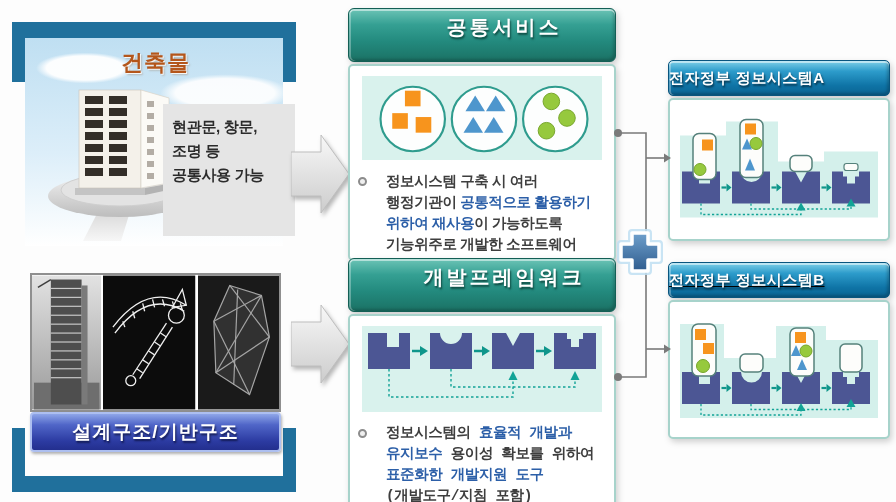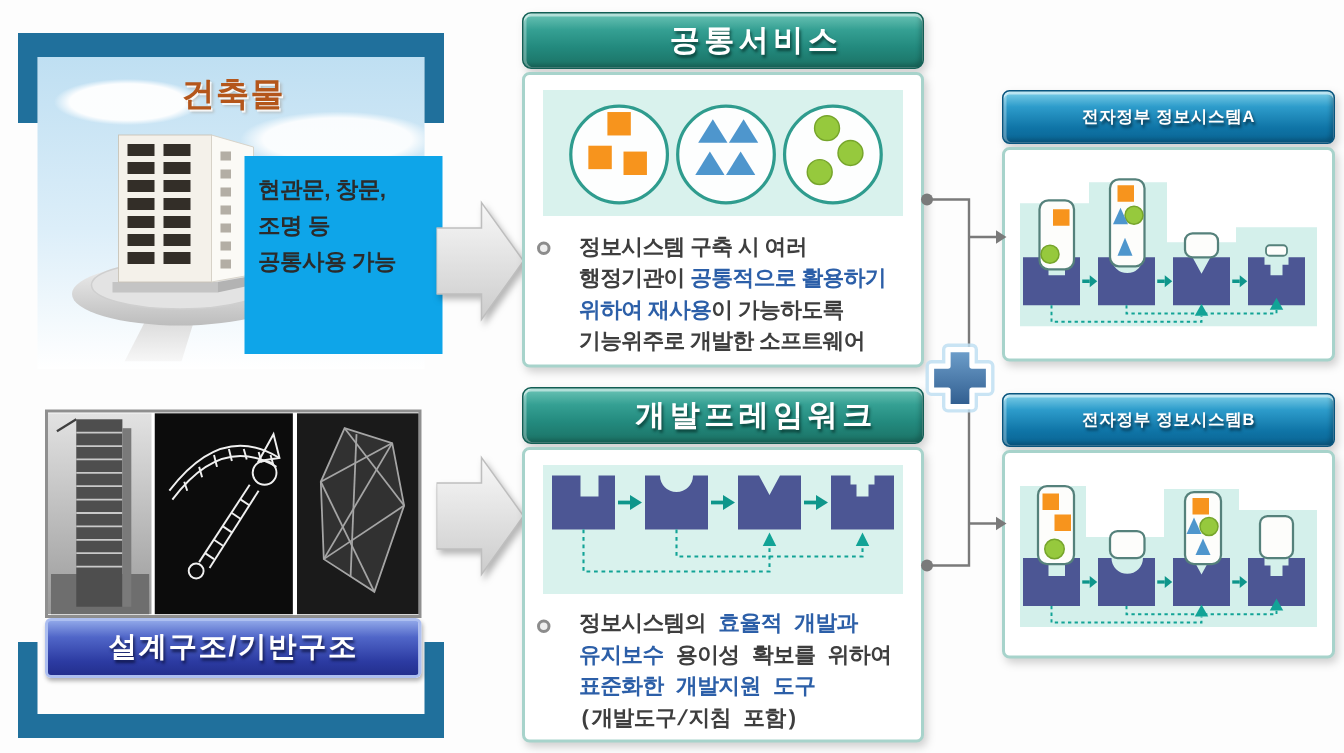--- a/index.html
+++ b/index.html
@@ -28,21 +28,21 @@
   }
   .bld-title {
     position:absolute; left:60px; top:48px; width:130px; z-index:2;
     font-size:22px; font-weight:bold; color:#B4561B; letter-spacing:1px;
     text-shadow:1px 1px 0 rgba(255,255,255,.85), 2px 2px 2px rgba(120,60,10,.25);
     text-align:right;
   }
   .bld-svg { position:absolute; left:45px; top:76px; z-index:1; }
   .note-box {
     position:absolute; left:163px; top:104px; width:132px; height:132px; z-index:2;
-    background:#0ea5e9; padding:11px 9px;
+    background:#e5e5e5; padding:11px 9px;
     font-size:15px; font-weight:bold; color:#2B2B2B; line-height:24px; letter-spacing:-0.3px;
   }
   .photos {
     position:absolute; left:30px; top:273px; width:251px; height:139px; z-index:2;
     background:#fff; border:2px solid #8F8F8F; display:flex; gap:2px;
   }
   .photos svg { display:block; }
   .struct-banner {
     position:absolute; left:30px; top:412px; width:251px; height:40px; z-index:3;
     background:linear-gradient(180deg,#8FA6E8 0%,#5066C8 30%,#2C3BA2 75%,#232F8E 100%);
@@ -53,34 +53,34 @@
   }
   
   .bigarrow { position:absolute; z-index:2; filter:drop-shadow(2px 3px 2px rgba(0,0,0,.28)); }
   .arrow1 { left:291px; top:132px; }
   .arrow2 { left:291px; top:302px; }
   
   .panel { position:absolute; z-index:2; filter:drop-shadow(2px 3px 3px rgba(0,0,0,.18)); }
   .panel-cs { left:348px; top:8px;  width:268px; }
   .panel-fw { left:348px; top:258px; width:268px; }
   .panel-sa { left:668px; top:60px;  width:222px; }
-  .panel-sb { left:668px; top:262px; width:222px; }
+  .panel-sb { left:668px; top:262px; width:222px;text-decoration:underline; }
   .banner-teal {
-    height:38px; border:1px solid #135F55; border-radius:6px;
+    height:54px; border:1px solid #135F55; border-radius:6px;
     background:linear-gradient(180deg,#6CC4B6 0%,#35A093 30%,#238A7E 62%,#1B7265 100%);
     box-shadow: inset 0 2px 0 rgba(255,255,255,.5), inset 2px 0 0 rgba(255,255,255,.3), inset -2px -2px 3px rgba(0,0,0,.18);
     color:#fff; font-size:20px; font-weight:bold; text-align:center; line-height:36px; letter-spacing:3px;
     text-shadow:1px 2px 2px rgba(8,58,50,.85);
     padding-left:44px;
   }
   .banner-blue {
     height:36px; border:1px solid #09557E; border-radius:5px;
     background:linear-gradient(180deg,#7FD0E8 0%,#2D9CCB 30%,#0F74A6 72%,#0A6493 100%);
     box-shadow: inset 0 2px 0 rgba(255,255,255,.5), inset 2px 0 0 rgba(255,255,255,.3), inset -2px -2px 3px rgba(0,0,0,.2);
-    color:#fff; font-size:11px; font-weight:bold; text-align:center; line-height:34px; letter-spacing:0.5px;
+    color:#fff; font-size:15px; font-weight:bold; line-height:34px; letter-spacing:0.5px;
     text-shadow:1px 2px 2px rgba(4,40,60,.85);
   }
   .panel-body {
     margin-top:2px; background:#fff; border:2px solid #A7D3CB; border-radius:5px;
   }
   .body-cs { height:197px; }
   .body-fw { height:197px;font-family:Liberation Mono, monospace; }
   .body-sa { height:143px; }
   .body-sb { height:139px; }
   .cyan-strip { margin:10px 12px 4px 12px; background:#D9F2ED; }

